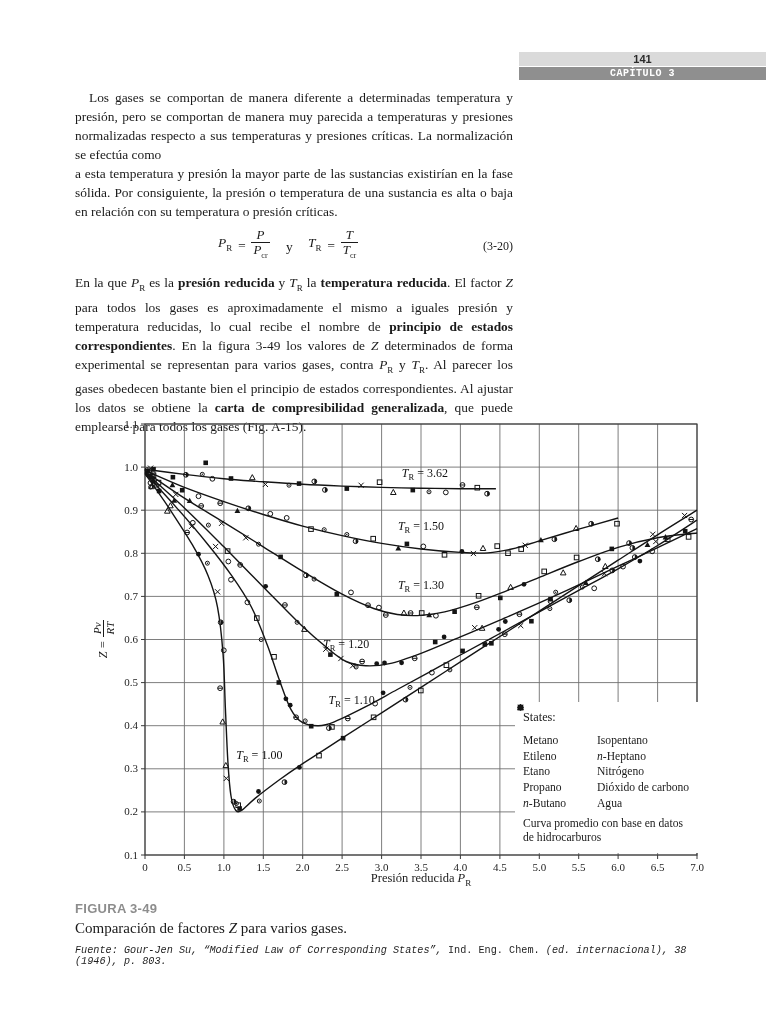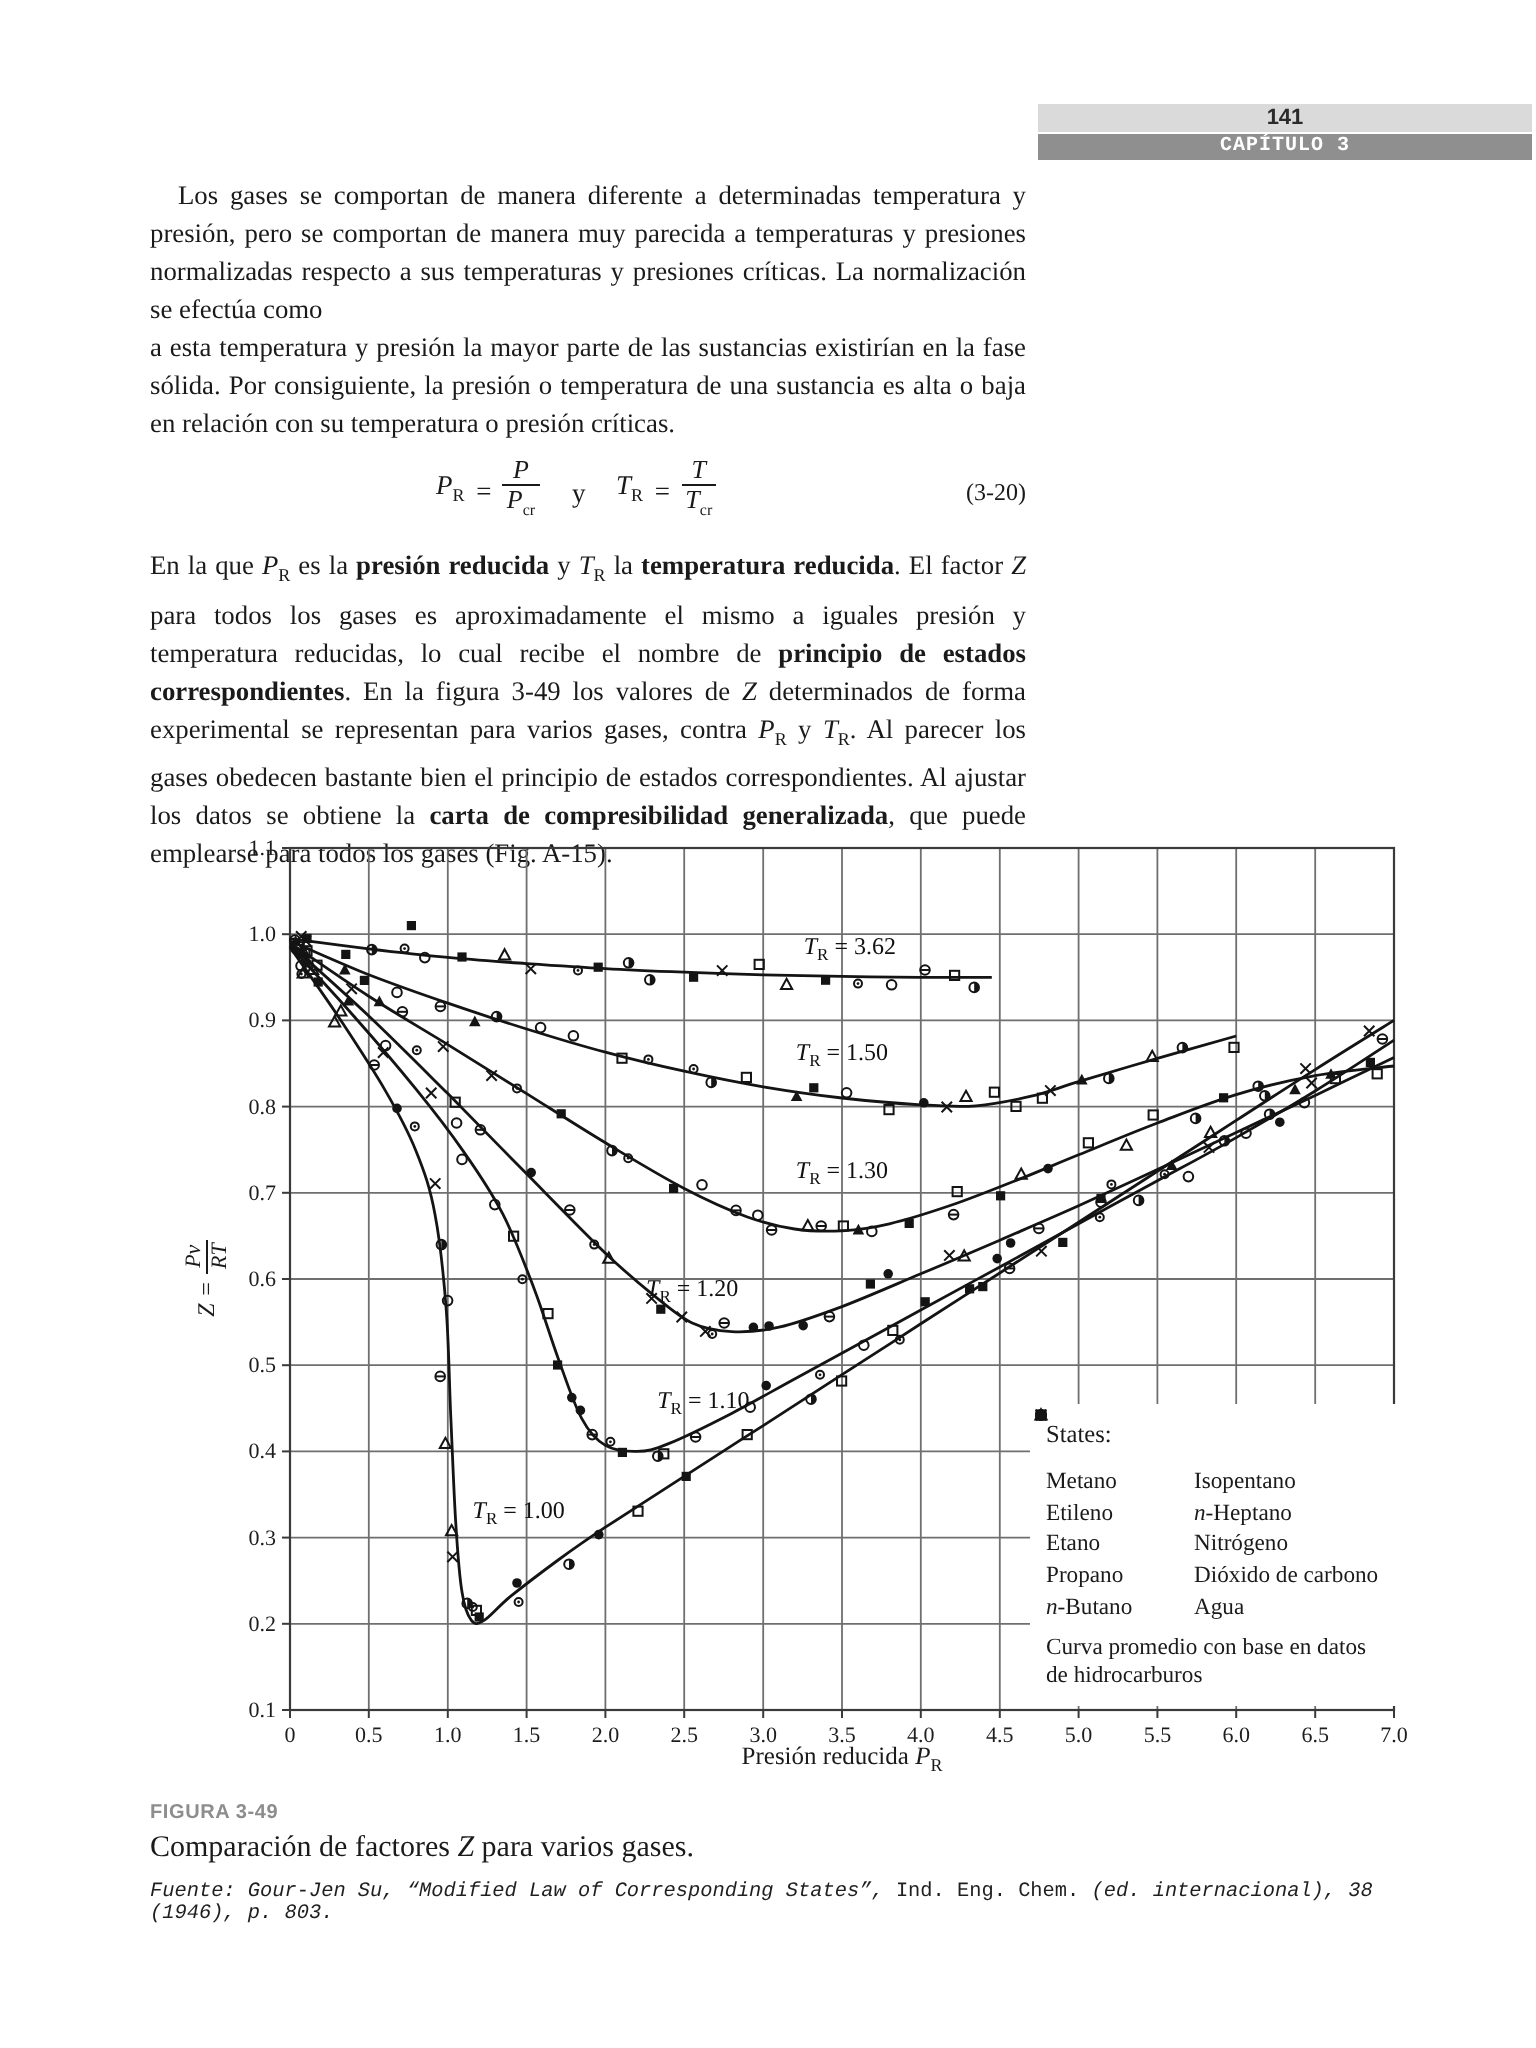--- a/index.html
+++ b/index.html
@@ -45,21 +45,21 @@
           box-sizing:border-box;padding:4px 0 0 8px;font-size:11.6px;}
   .legend-title{margin:4px 0 8px 0;font-size:12.3px;}
   .legend-cols{display:flex;}
   .legend-col1{width:74px;}
   .legend-col2{width:100px;}
   .legend-item{display:flex;align-items:center;gap:4px;height:15.6px;}
   .legend-item svg{flex:0 0 auto;}
   .legend-note{margin-top:6px;line-height:13.6px;font-size:11.6px;width:168px;}
   
   .figcap{position:absolute;left:75px;top:901px;width:620px;}
-  .figtag{font-family:"Liberation Sans",sans-serif;font-weight:bold;font-size:10px;color:#8d8d8d;letter-spacing:.3px;}
+  .figtag{font-family:"Liberation Sans",sans-serif;font-weight:bold;font-size:13px;color:#8d8d8d;letter-spacing:.3px;}
   .figtext{font-size:15px;margin-top:4px;}
   .figsrc{font-size:10.2px;margin-top:8px;color:#1f1f1f;font-family:Liberation Mono, monospace;}
 </style>
 </head>
 <body>
 
 <div class="page">
 
   <div class="hdr-light">
     <span>141</span>

